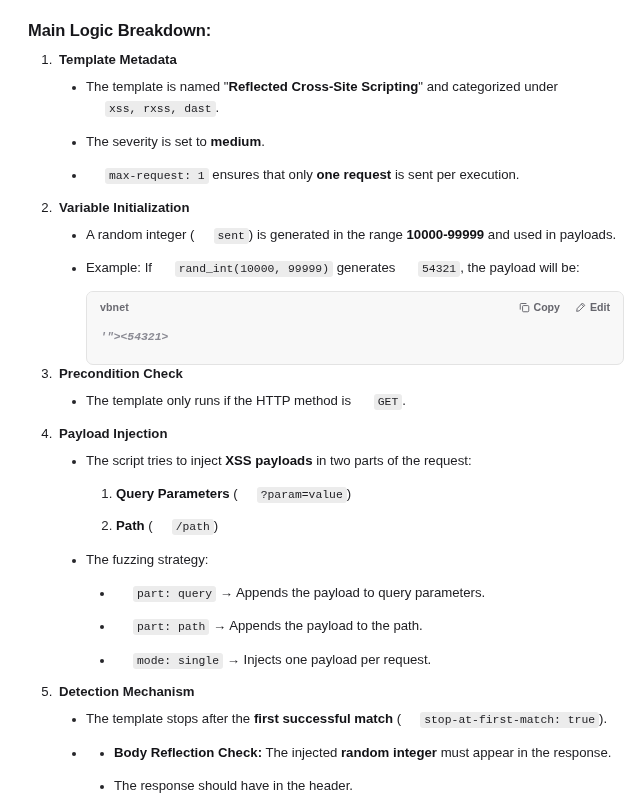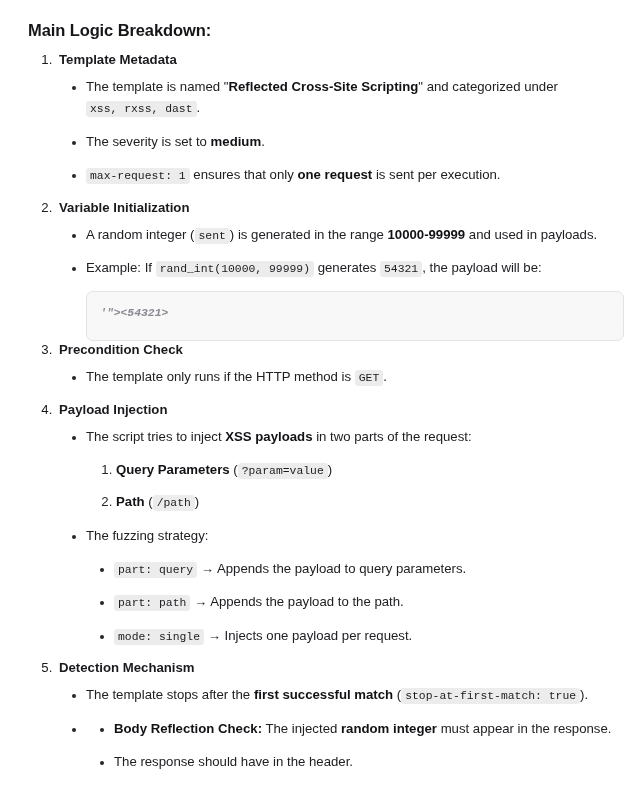--- a/index.html
+++ b/index.html
@@ -102,20 +102,21 @@
   
   code.chip {
     font-family: "Liberation Mono", "DejaVu Sans Mono", monospace;
     font-size: 11.4px;
     background: #ececec;
     color: #1c1c20;
     padding: 2px 4px 2px 4px;
     border-radius: 3px;
     white-space: nowrap;
     line-height: 1.5;
+    margin-left: 19px;
   }
 
   
   .codeblock {
     margin: 13px 0 0 27px;
     width: 538px;
     box-sizing: border-box;
     background: #f8f8f8;
     border: 1px solid #e3e3e3;
     border-radius: 7px;
@@ -178,20 +179,43 @@
     </li>
 
     <li>
       <span class="sect-label">Variable Initialization</span>
       <ul class="lvl2">
         <li>A random integer (<code class="chip">sent</code>) is generated in the range <b>10000-99999</b> and used in payloads.</li>
         <li>Example: If <code class="chip">rand_int(10000, 99999)</code> generates <code class="chip">54321</code>, the payload will be:</li>
       </ul>
 
       <div class="codeblock">
+        <div class="cb-head">
+          <span class="cb-lang">vbnet</span>
+          <span class="cb-actions">
+            <span class="cb-btn">
+              <span>
+                <svg width="11" height="11" viewBox="0 0 16 16" fill="none" stroke="#66666d" stroke-width="1.4">
+                  <rect x="5.2" y="5.2" width="9" height="9" rx="1.4"></rect>
+                  <path d="M10.8 2.2H3.1a1.3 1.3 0 0 0-1.3 1.3v7.6"></path>
+                </svg>
+              </span>
+              <span>Copy</span>
+            </span>
+            <span class="cb-btn">
+              <span>
+                <svg width="11" height="11" viewBox="0 0 16 16" fill="none" stroke="#66666d" stroke-width="1.4" stroke-linejoin="round" stroke-linecap="round">
+                  <path d="M11.2 1.9l2.9 2.9-8.1 8.1-3.6.7.7-3.6z"></path>
+                  <path d="M9.6 3.5l2.9 2.9"></path>
+                </svg>
+              </span>
+              <span>Edit</span>
+            </span>
+          </span>
+        </div>
         <div class="cb-body">'"&gt;&lt;54321&gt;</div>
       </div>
     </li>
 
     <li>
       <span class="sect-label">Precondition Check</span>
       <ul class="lvl2">
         <li>The template only runs if the HTTP method is <code class="chip">GET</code>.</li>
       </ul>
     </li>

